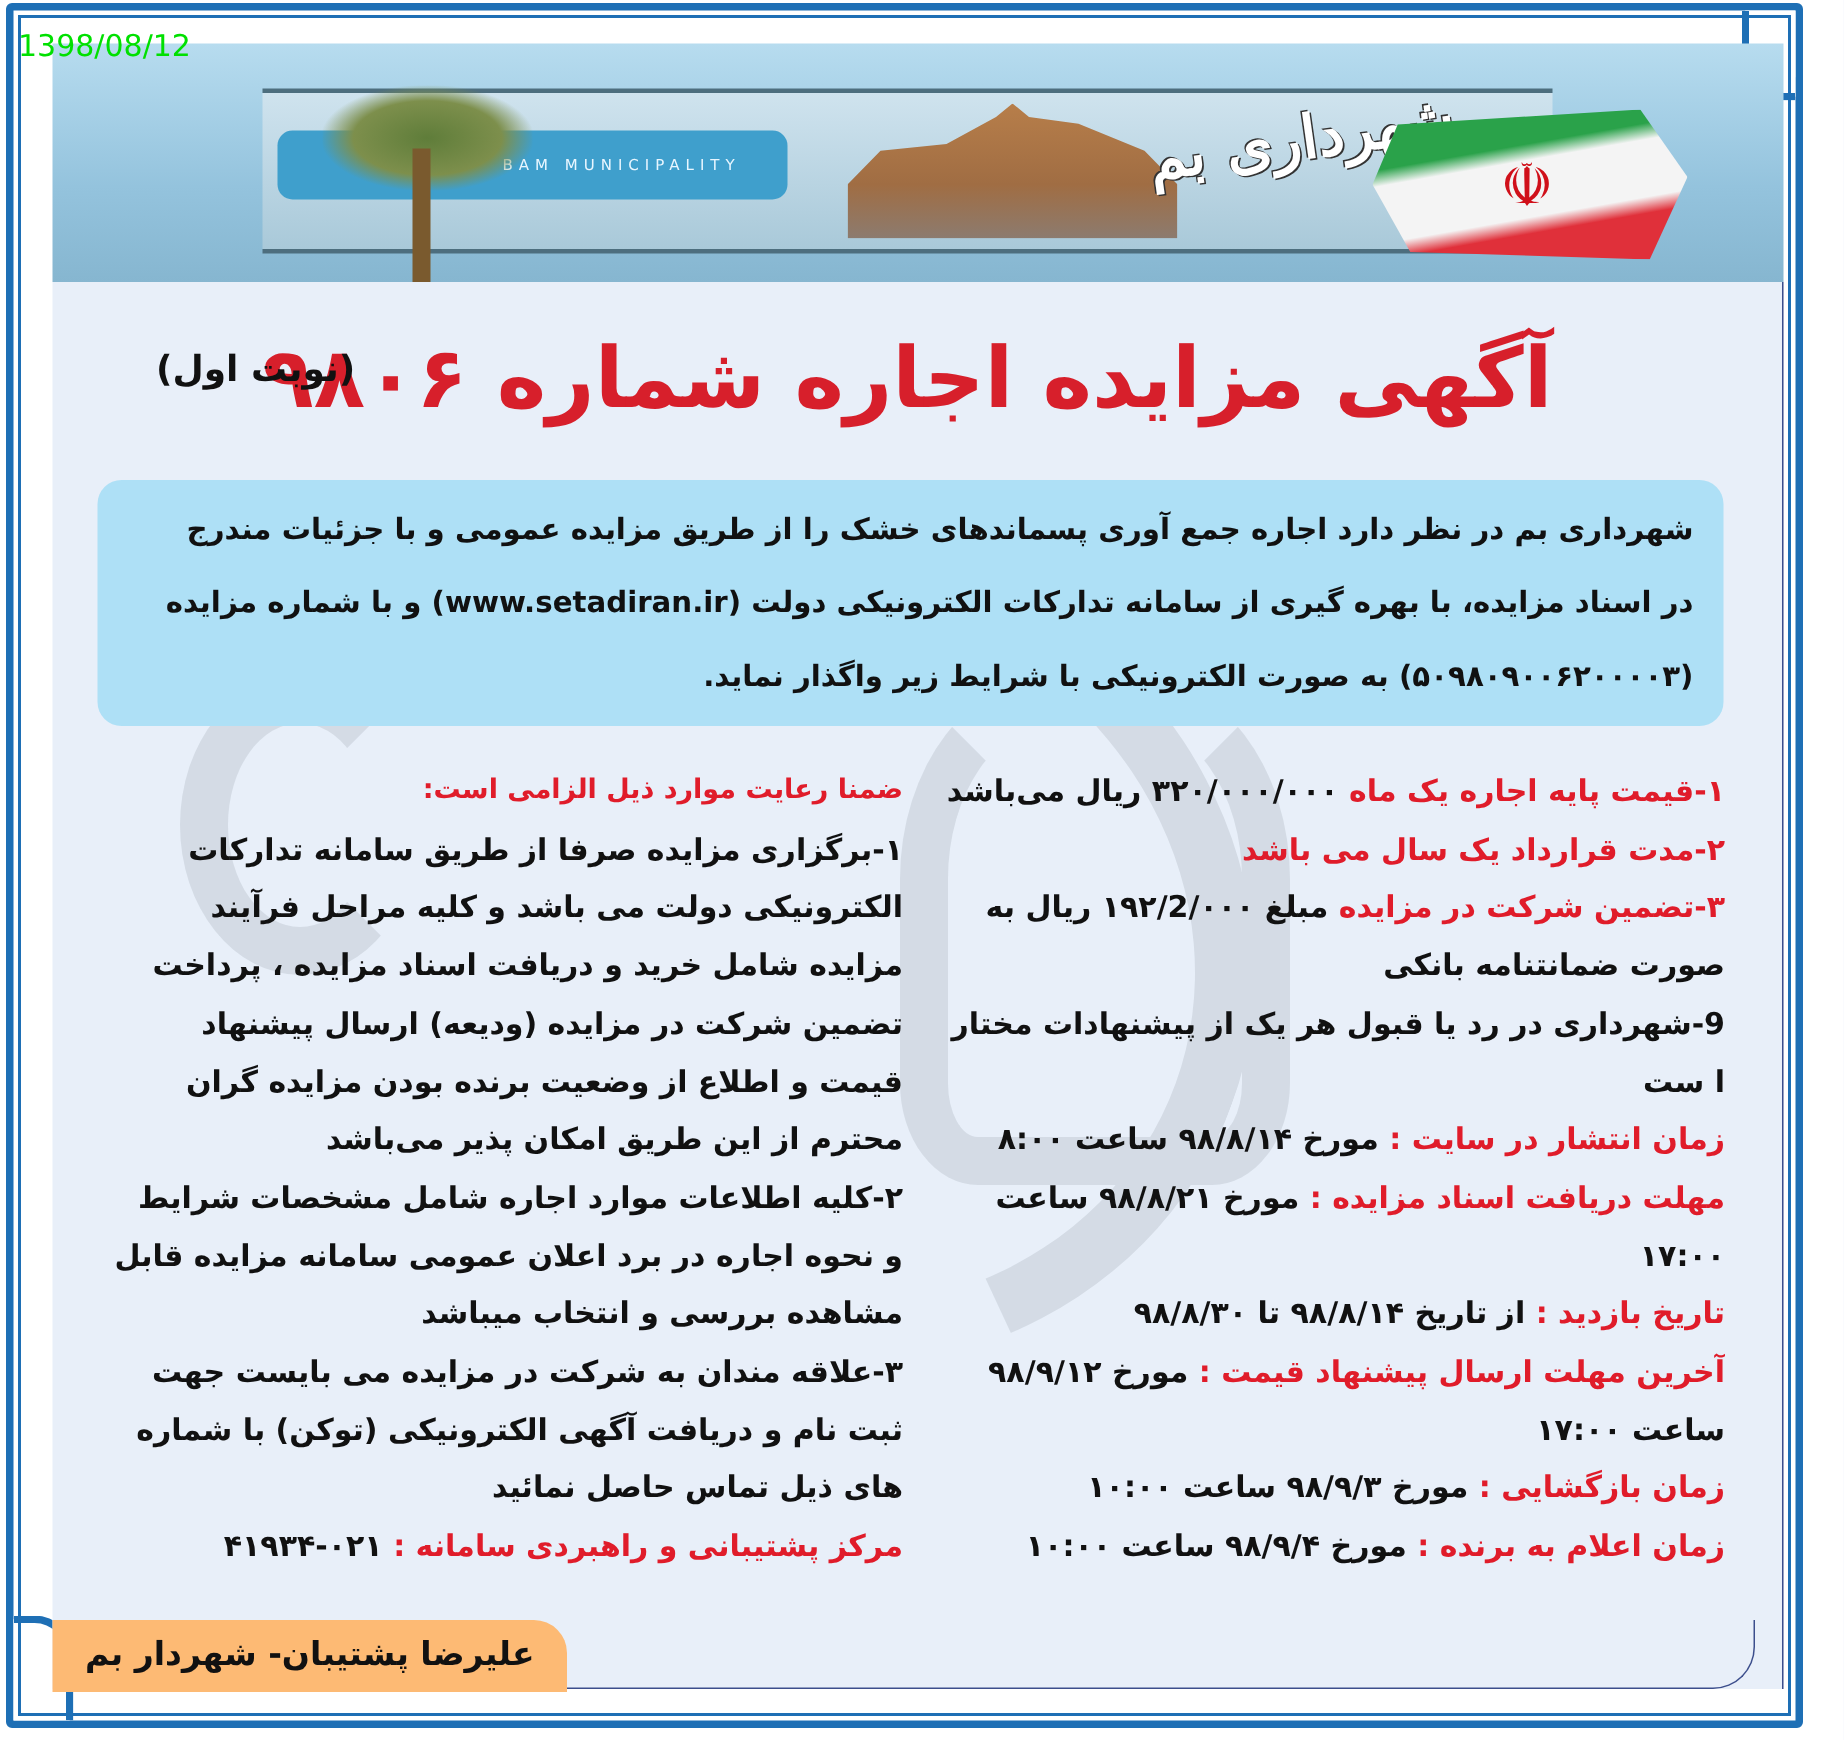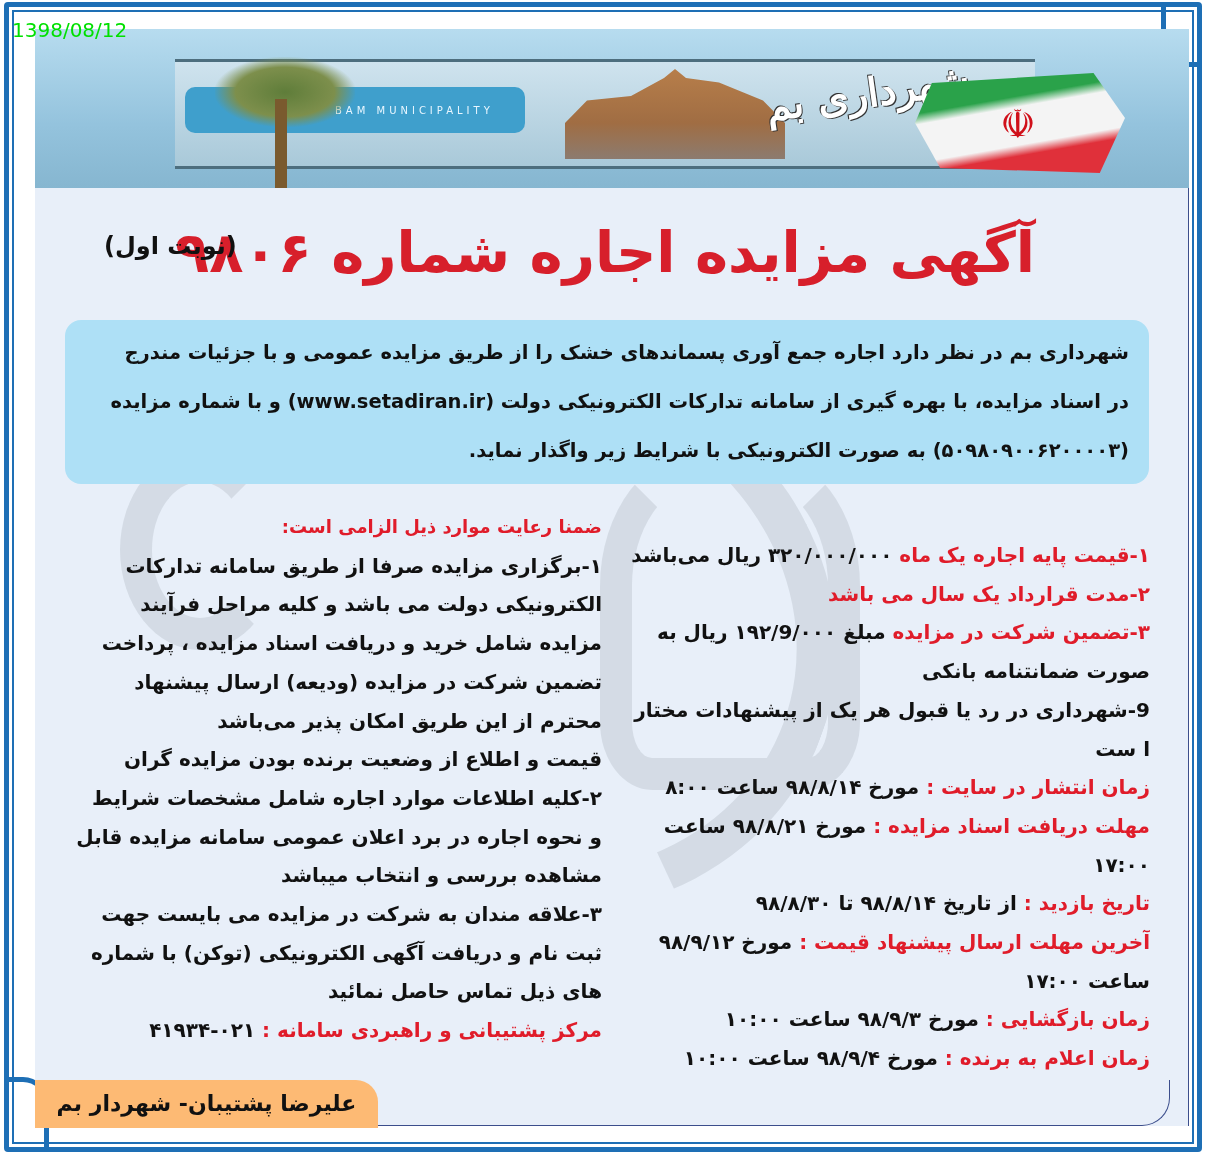--- a/index.html
+++ b/index.html
@@ -118,21 +118,21 @@
     .intro-box {
       position: absolute; left: 65px; top: 320px; width: 1084px; height: 164px;
       background: #aee0f6; border-radius: 16px;
       direction: rtl; text-align: justify; text-align-last: right;
       padding: 8px 20px 0 20px;
       font-family: "DejaVu Sans", sans-serif; font-weight: bold; font-size: 19.5px; line-height: 49px; color: #111;
     }
     .intro-line { display: block; white-space: nowrap; overflow: hidden; }
 
     .col-right {
-      position: absolute; left: 620px; top: 536px; width: 530px;
+      position: absolute; left: 620px; top: 508px; width: 530px;
       direction: rtl; text-align: right;
       font-family: "DejaVu Sans", sans-serif; font-weight: bold; font-size: 20px; line-height: 38.7px; color: #111;
     }
     .col-left {
       position: absolute; left: 62px; top: 508px; width: 540px;
       direction: rtl; text-align: right;
       font-family: "DejaVu Sans", sans-serif; font-weight: bold; font-size: 20px; line-height: 38.7px; color: #111;
     }
     .line { display: block; white-space: nowrap; overflow: hidden; }
     .red { color: #e01c2a; }
@@ -184,42 +184,42 @@
 
 <div class="intro-box">
   <span class="intro-line">شهرداری بم در نظر دارد اجاره جمع آوری پسماندهای خشک را از طریق مزایده عمومی و با جزئیات مندرج</span>
   <span class="intro-line">در اسناد مزایده، با بهره گیری از سامانه تدارکات الکترونیکی دولت (www.setadiran.ir) و با شماره مزایده</span>
   <span class="intro-line">(۵۰۹۸۰۹۰۰۶۲۰۰۰۰۳) به صورت الکترونیکی با شرایط زیر واگذار نماید.</span>
 </div>
 
 <div class="col-right">
   <span class="line"><span class="red">۱-قیمت پایه اجاره یک ماه</span><span> ۳۲۰/۰۰۰/۰۰۰ ریال می‌باشد</span></span>
   <span class="line"><span class="red">۲-مدت قرارداد یک سال می باشد</span><span></span></span>
-  <span class="line"><span class="red">۳-تضمین شرکت در مزایده</span><span> مبلغ ۱۹۲/9/۰۰۰ ریال به</span></span>
+  <span class="line"><span class="red">۳-تضمین شرکت در مزایده</span><span> مبلغ ۱۹۲/2/۰۰۰ ریال به</span></span>
   <span class="line"><span class="red"></span><span>صورت ضمانتنامه بانکی</span></span>
   <span class="line"><span class="red"></span><span>9-شهرداری در رد یا قبول هر یک از پیشنهادات مختار</span></span>
   <span class="line"><span class="red"></span><span>ا ست</span></span>
   <span class="line"><span class="red">زمان انتشار در سایت :</span><span> مورخ ۹۸/۸/۱۴ ساعت ۸:۰۰</span></span>
   <span class="line"><span class="red">مهلت دریافت اسناد مزایده :</span><span> مورخ ۹۸/۸/۲۱ ساعت</span></span>
   <span class="line"><span class="red"></span><span>۱۷:۰۰</span></span>
   <span class="line"><span class="red">تاریخ بازدید :</span><span> از تاریخ ۹۸/۸/۱۴ تا ۹۸/۸/۳۰</span></span>
   <span class="line"><span class="red">آخرین مهلت ارسال پیشنهاد قیمت :</span><span> مورخ ۹۸/۹/۱۲</span></span>
   <span class="line"><span class="red"></span><span>ساعت ۱۷:۰۰</span></span>
   <span class="line"><span class="red">زمان بازگشایی :</span><span> مورخ ۹۸/۹/۳ ساعت ۱۰:۰۰</span></span>
   <span class="line"><span class="red">زمان اعلام به برنده :</span><span> مورخ ۹۸/۹/۴ ساعت ۱۰:۰۰</span></span>
 </div>
 
 <div class="col-left">
   <span class="line sub-heading">ضمنا رعایت موارد ذیل الزامی است:</span>
   <span class="line">۱-برگزاری مزایده صرفا از طریق سامانه تدارکات</span>
   <span class="line">الکترونیکی دولت می باشد و کلیه مراحل فرآیند</span>
   <span class="line">مزایده شامل خرید و دریافت اسناد مزایده ، پرداخت</span>
   <span class="line">تضمین شرکت در مزایده (ودیعه) ارسال پیشنهاد</span>
+  <span class="line">قیمت و اطلاع از وضعیت برنده بودن مزایده گران</span>
   <span class="line">محترم از این طریق امکان پذیر می‌باشد</span>
-  <span class="line">قیمت و اطلاع از وضعیت برنده بودن مزایده گران</span>
   <span class="line">۲-کلیه اطلاعات موارد اجاره شامل مشخصات شرایط</span>
   <span class="line">و نحوه اجاره در برد اعلان عمومی سامانه مزایده قابل</span>
   <span class="line">مشاهده بررسی و انتخاب میباشد</span>
   <span class="line">۳-علاقه مندان به شرکت در مزایده می بایست جهت</span>
   <span class="line">ثبت نام و دریافت آگهی الکترونیکی (توکن) با شماره</span>
   <span class="line">های ذیل تماس حاصل نمائید</span>
   <span class="line"><span class="red">مرکز پشتیبانی و راهبردی سامانه :</span><span> ۰۲۱-۴۱۹۳۴</span></span>
 </div>
 
 <div class="signature-tab">علیرضا پشتیبان- شهردار بم</div>

